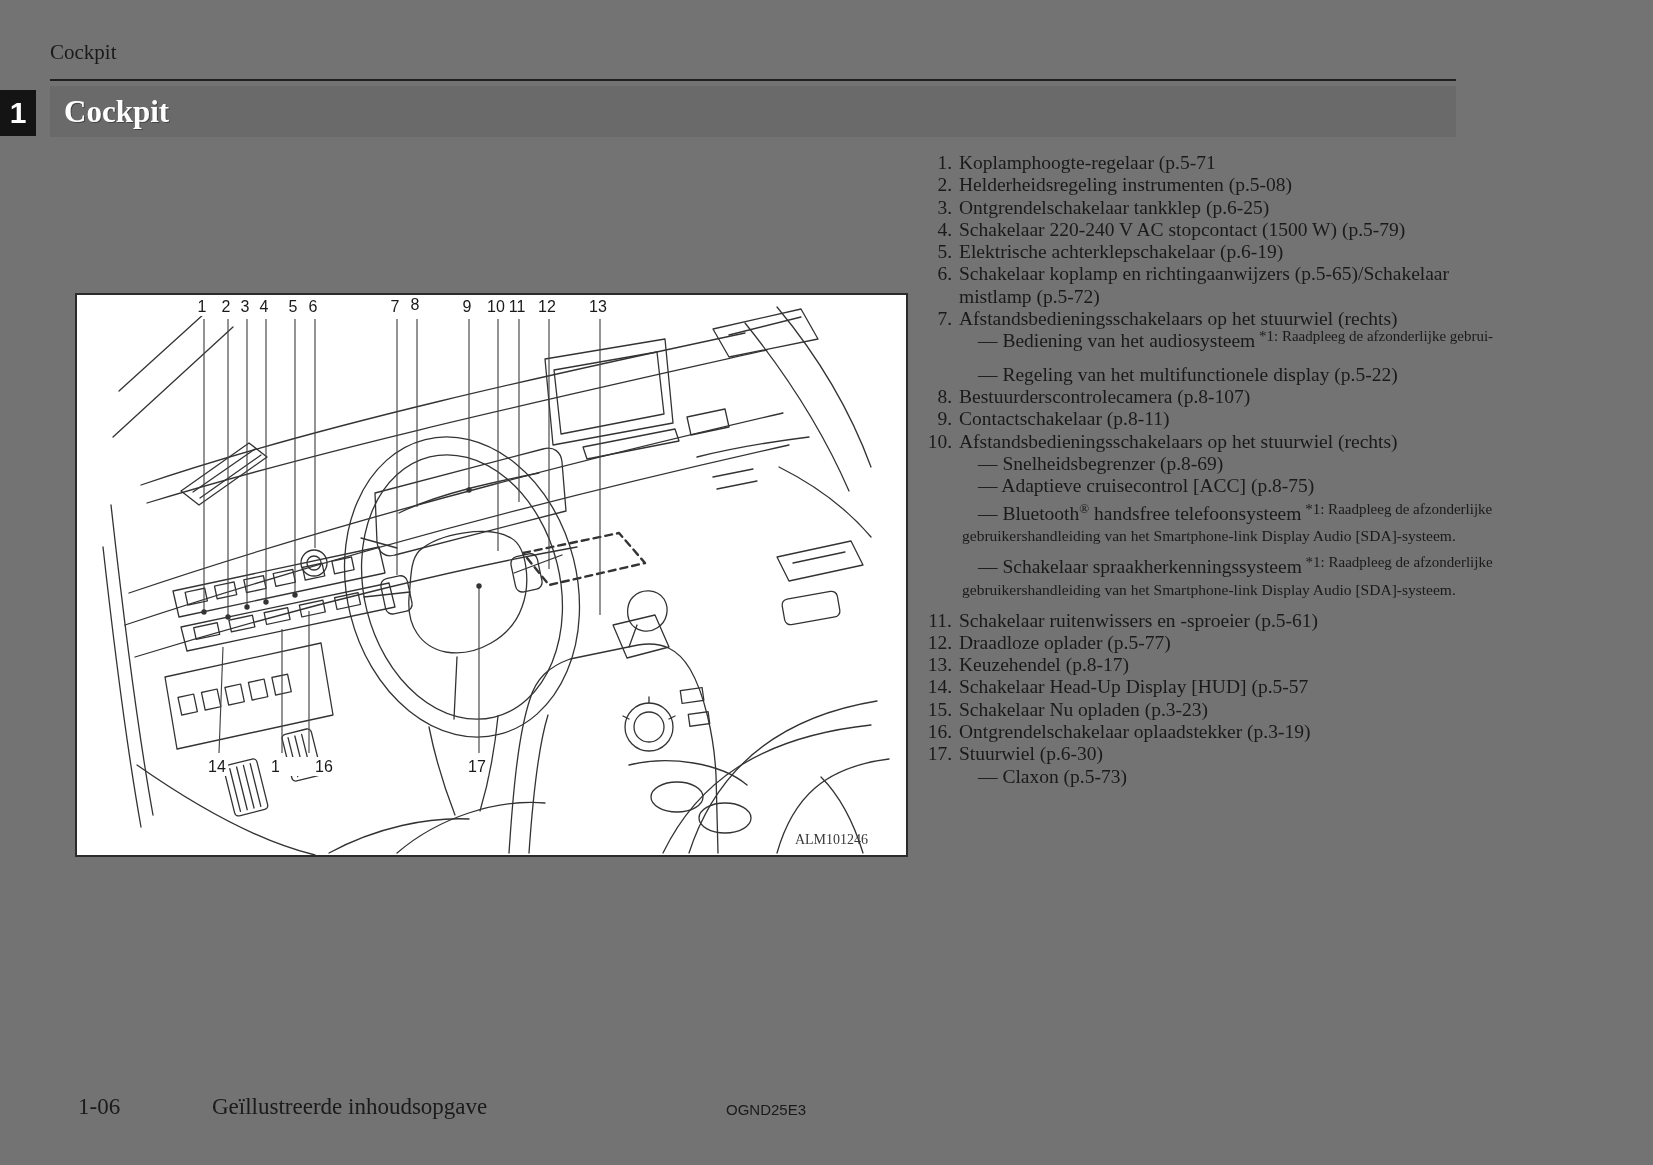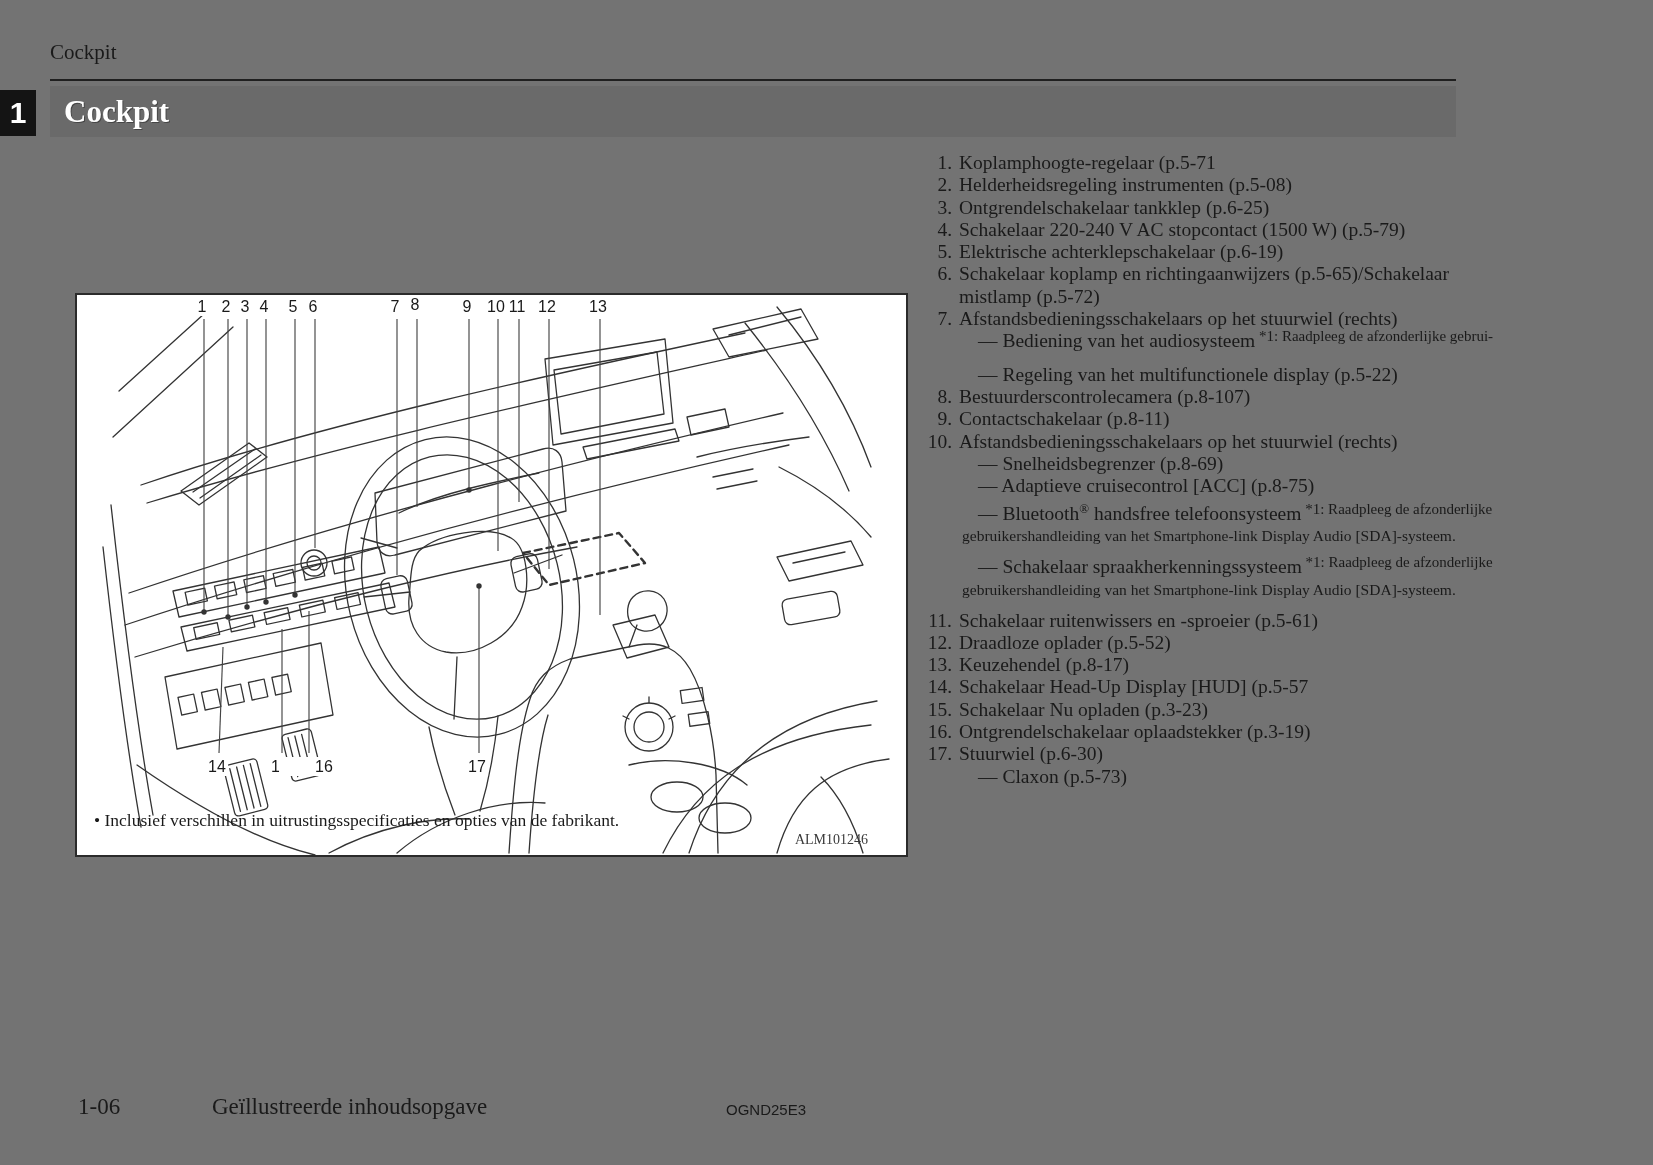--- a/index.html
+++ b/index.html
@@ -204,21 +204,20 @@
         <div class="callout" style="left: 390px; top: 2px;">9</div>
         <div class="callout" style="left: 419px; top: 2px;">10</div>
         <div class="callout" style="left: 440px; top: 2px;">11</div>
         <div class="callout" style="left: 470px; top: 2px;">12</div>
         <div class="callout" style="left: 521px; top: 2px;">13</div>
         <div class="callout" style="left: 140px; top: 462px;">14</div>
         <div class="callout" style="left: 203px; top: 462px;">15</div>
         <div class="callout" style="left: 230px; top: 462px; padding-left: 36px;">16</div>
         <div class="callout" style="left: 400px; top: 462px;">17</div>
       </div>
-    <div class="fig-caption">• Inclusief verschillen in uitrustingsspecificaties en opties van de fabrikant.</div>
     <div class="fig-code">ALM101246</div>
   </div>
 
   <div class="parts-list">
       <div class="item">
         <div class="num">1.</div>
         <div class="txt">Koplamphoogte-regelaar (p.5-71</div>
       </div>
       <div class="item">
         <div class="num">2.</div>
@@ -261,21 +260,21 @@
       <div class="sub"><span class="dash">—</span> <span>Snelheidsbegrenzer (p.8-69)</span></div>
       <div class="sub"><span class="dash">—</span> <span>Adaptieve cruisecontrol [ACC] (p.8-75)</span></div>
       <div class="sub gap"><span class="dash">—</span> <span>Bluetooth<sup class="reg">®</sup> handsfree telefoonsysteem</span><span class="fnsup"> *1: Raadpleeg de afzonderlijke</span><span class="fnrest">gebruikershandleiding van het Smartphone-link Display Audio [SDA]-systeem.</span></div>
       <div class="sub gap"><span class="dash">—</span> <span>Schakelaar spraakherkenningssysteem</span><span class="fnsup">  *1: Raadpleeg de afzonderlijke</span><span class="fnrest">gebruikershandleiding van het Smartphone-link Display Audio [SDA]-systeem.</span></div>
       <div class="item">
         <div class="num">11.</div>
         <div class="txt">Schakelaar ruitenwissers en -sproeier (p.5-61)</div>
       </div>
       <div class="item">
         <div class="num">12.</div>
-        <div class="txt">Draadloze oplader (p.5-52)</div>
+        <div class="txt">Draadloze oplader (p.5-77)</div>
       </div>
       <div class="item">
         <div class="num">13.</div>
         <div class="txt">Keuzehendel (p.8-17)</div>
       </div>
       <div class="item">
         <div class="num">14.</div>
         <div class="txt">Schakelaar Head-Up Display [HUD] (p.5-57</div>
       </div>
       <div class="item">

